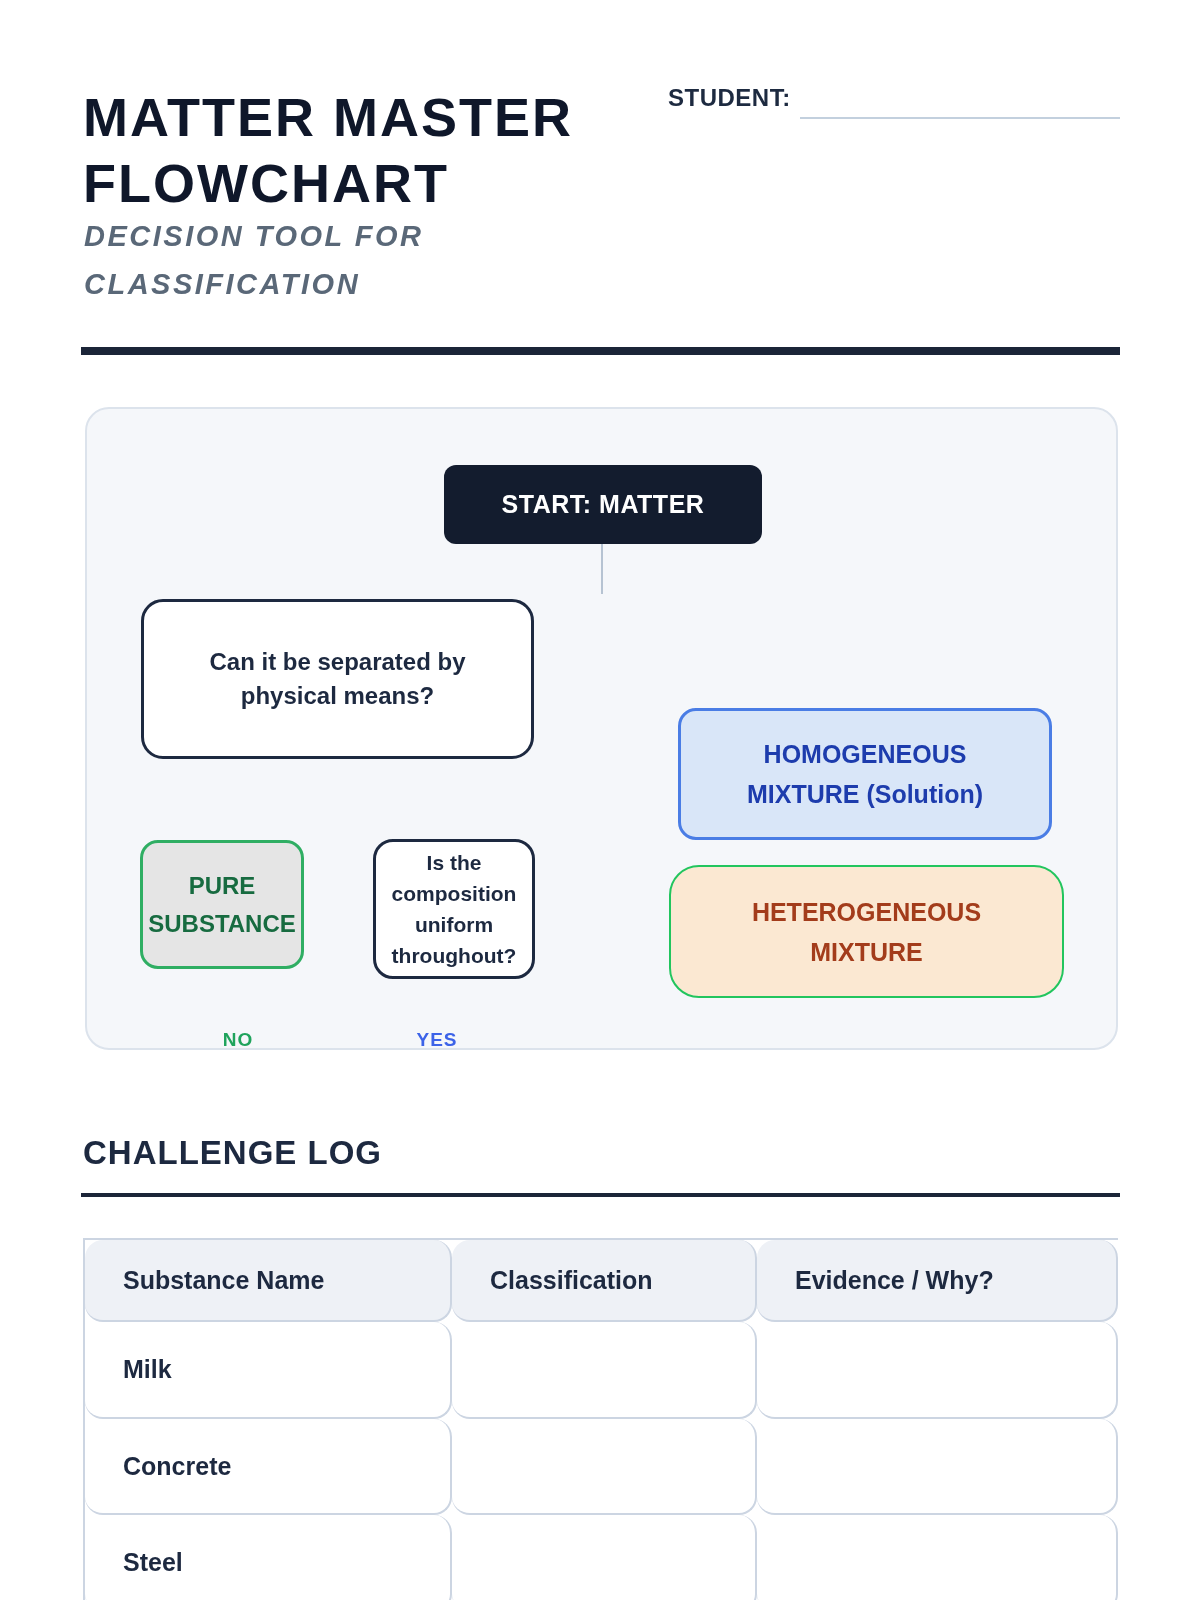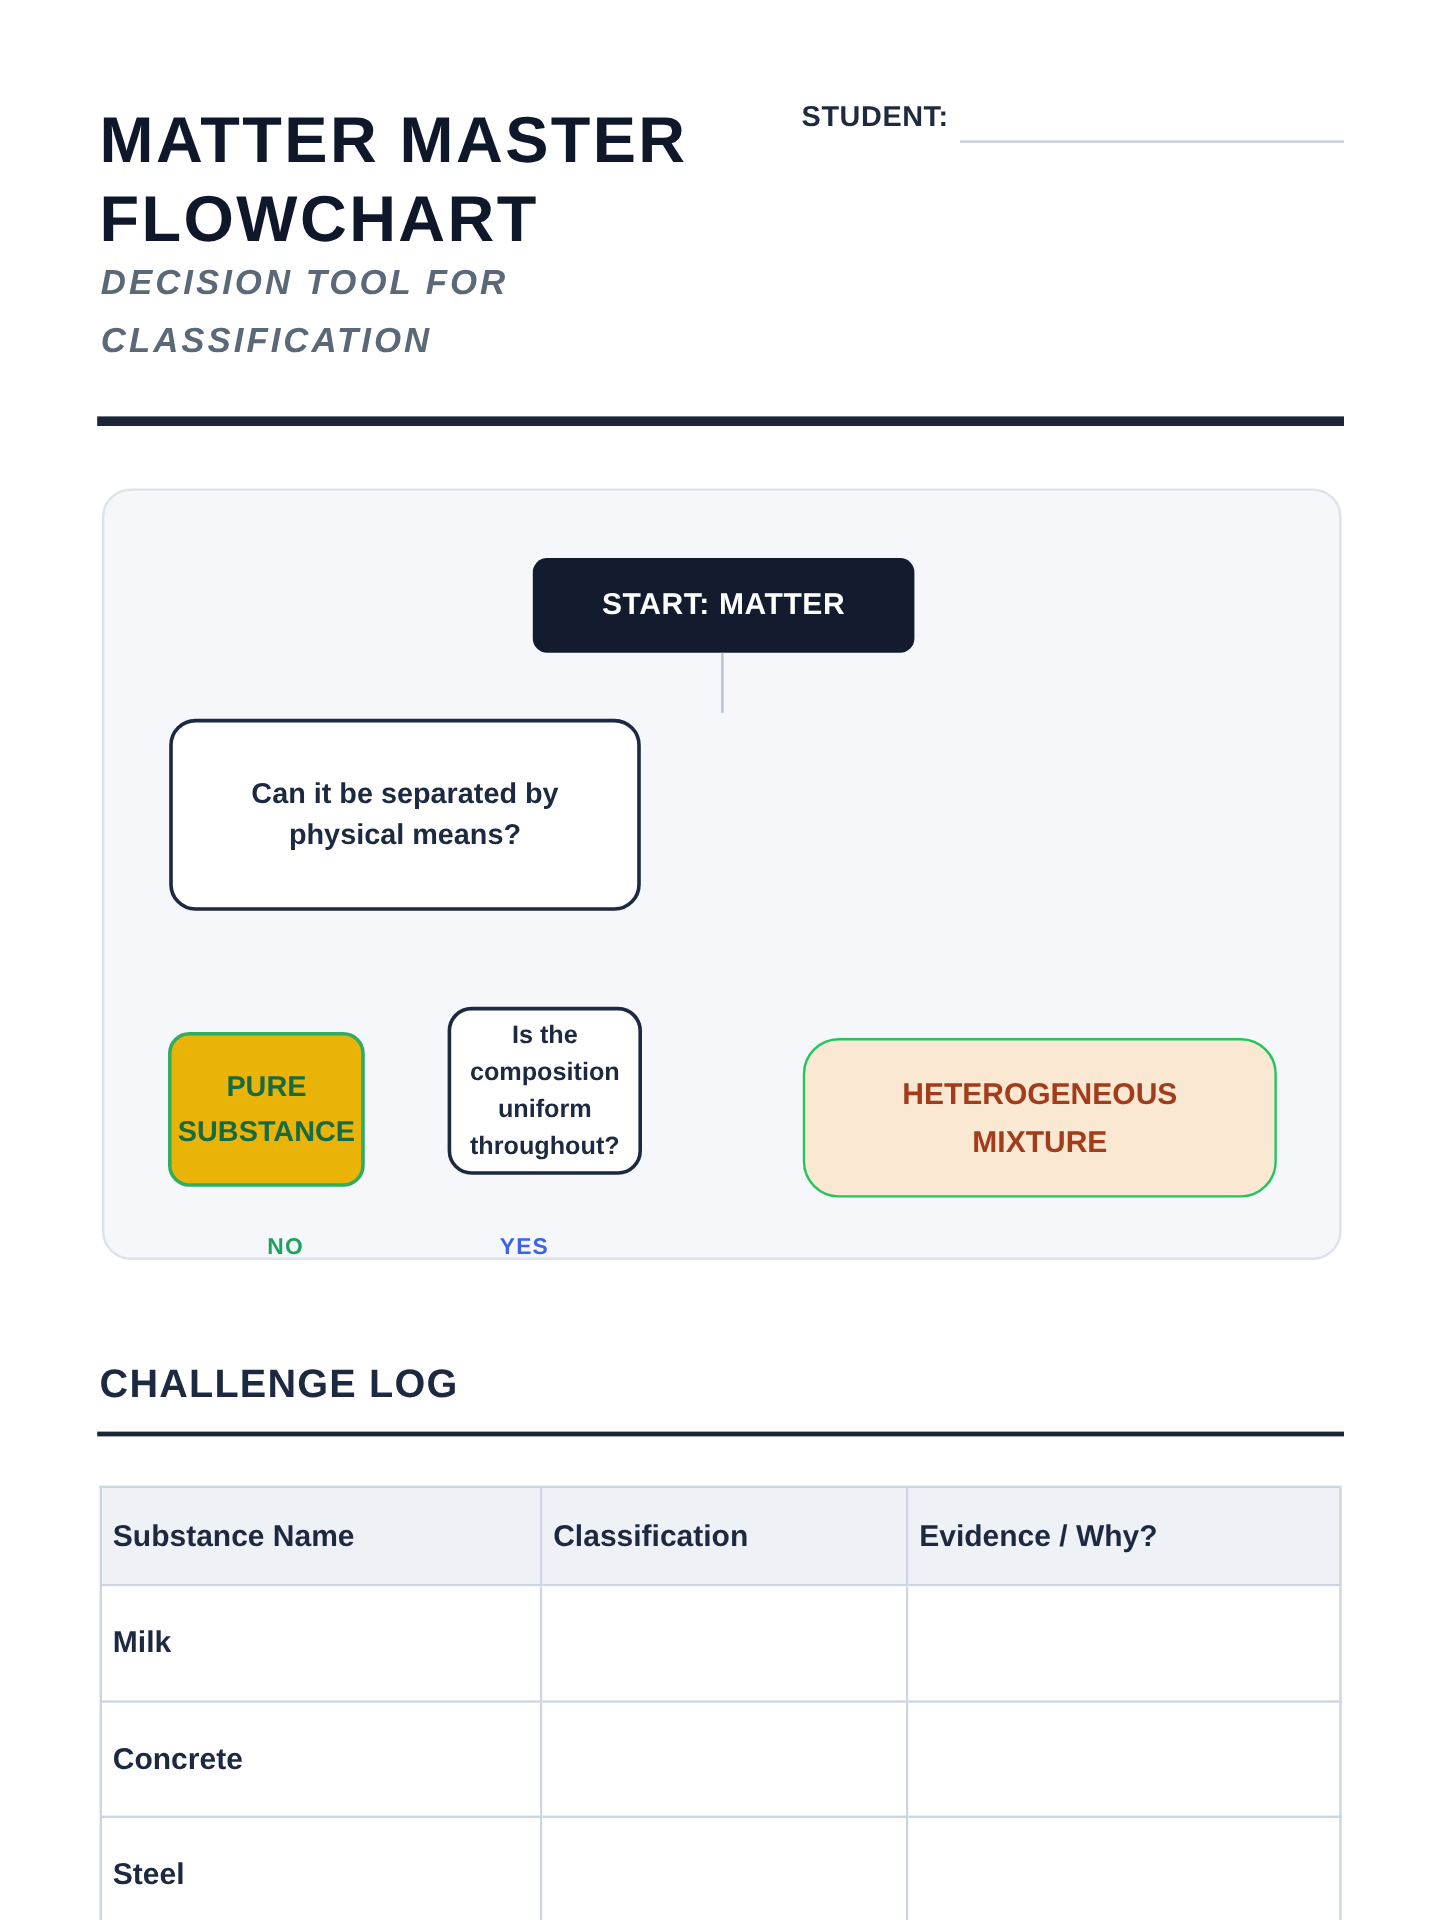--- a/index.html
+++ b/index.html
@@ -69,22 +69,22 @@
     background: #ffffff; border: 3px solid #1d2940; border-radius: 22px;
     font-size: 24px; font-weight: 700; line-height: 34px; color: #1d2940;
   }
   .homogeneous {
     left: 591px; top: 299px; width: 374px; height: 132px;
     background: #d9e6f8; border: 3px solid #4a7de5; border-radius: 18px;
     font-size: 25px; font-weight: 800; line-height: 40px; color: #1d3cad;
   }
   .pure {
     left: 53px; top: 431px; width: 164px; height: 129px;
-    background: #eab308; border: 3px solid #2fae63; border-radius: 18px;
-    font-size: 24px; font-weight: 800; line-height: 38px; color: #176b40; margin-top: 20px;
+    background: #e5e5e5; border: 3px solid #2fae63; border-radius: 18px;
+    font-size: 24px; font-weight: 800; line-height: 38px; color: #176b40;
   }
   .question2 {
     left: 286px; top: 430px; width: 162px; height: 140px;
     background: #ffffff; border: 3px solid #1d2940; border-radius: 20px;
     font-size: 21px; font-weight: 700; line-height: 31px; color: #1d2940;
   }
   .heterogeneous {
     left: 582px; top: 456px; width: 395px; height: 133px;
     background: #fbe8d2; border: 2px solid #22c55e; border-radius: 30px;
     font-size: 25px; font-weight: 800; line-height: 40px; color: #a33c1b;
@@ -113,23 +113,24 @@
   }
   .t-row { display: grid; grid-template-columns: 367px 305px 361px; }
   .t-row.head { height: 82px; }
   .t-row.body { height: 97px; }
   .t-row.body.mid { height: 96px; }
   .t-cell {
     border-right: 2px solid #ccd5e2;
     border-bottom: 2px solid #ccd5e2;
     box-sizing: border-box;
     display: flex; align-items: center;
-    padding-left: 9px;
+    padding-left: 38px;
     font-size: 25px; font-weight: 700; color: #1d2940;
     background: #ffffff;
+    border-radius: 18px;
   }
   .t-row.head .t-cell { background: #eef1f6; }
 </style>
 </head>
 <body>
 
 <div class="abs page-title">
   <div class="line">MATTER MASTER</div>
   <div class="line">FLOWCHART</div>
 </div>
@@ -150,20 +151,24 @@
     <span>START: MATTER</span>
   </div>
 
   <div class="abs connector"></div>
 
   <div class="node question1">
     <div class="line">Can it be separated by</div>
     <div class="line">physical means?</div>
   </div>
 
+  <div class="node homogeneous">
+    <div class="line">HOMOGENEOUS</div>
+    <div class="line">MIXTURE (Solution)</div>
+  </div>
 
   <div class="node pure">
     <div class="line">PURE</div>
     <div class="line">SUBSTANCE</div>
   </div>
 
   <div class="node question2">
     <div class="line">Is the</div>
     <div class="line">composition</div>
     <div class="line">uniform</div>

